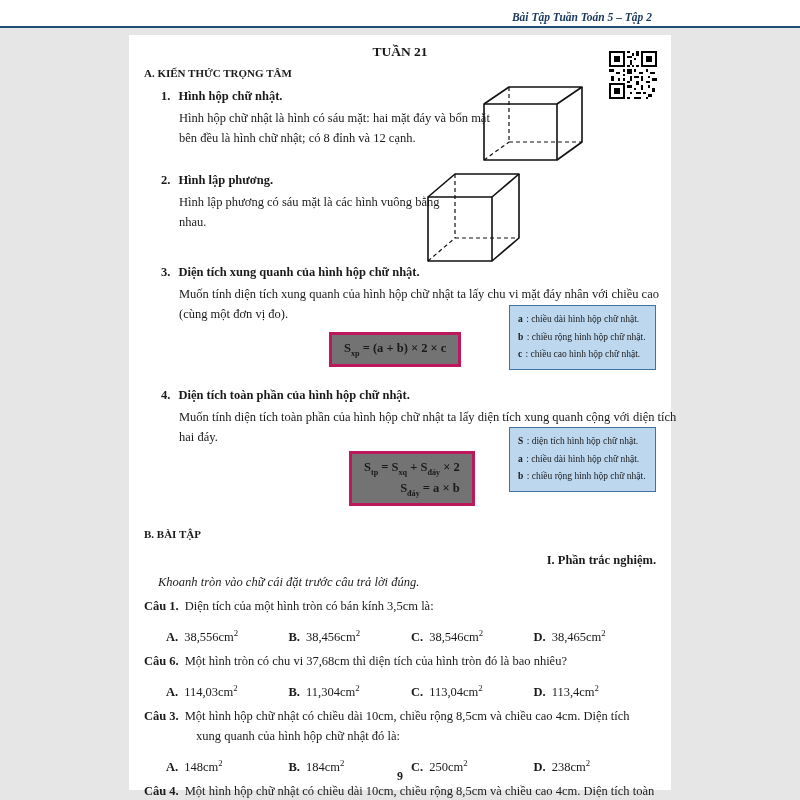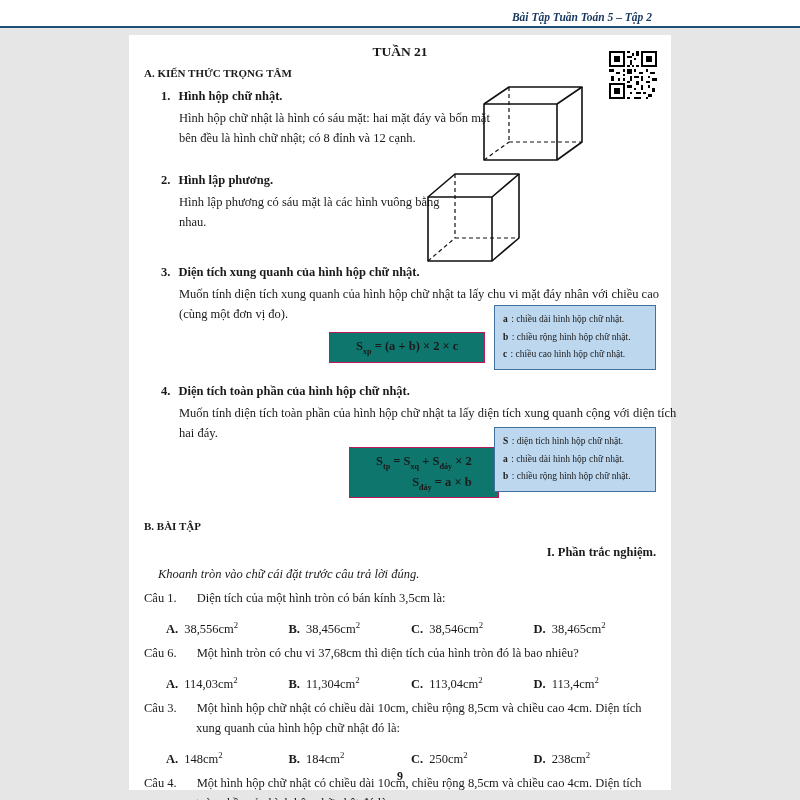--- a/index.html
+++ b/index.html
@@ -28,43 +28,43 @@
   .item-heading { font-weight: bold; margin: 4px 0 2px 17px; }
   .item-heading .num { margin-right: 8px; }
   .item-body { margin-left: 35px; }
   .w1 { width: 318px; }
   .w2 { width: 268px; }
   .w3 { width: 500px; }
   .mt1 { margin-top: 22px; }
   .mt2 { margin-top: 30px; }
   .mt3 { margin-top: 10px; }
   .formula-box {
-    display: inline-block; background: #0f766e; border: 1px solid #be185d;
-    padding: 4px 26px; font-weight: bold; font-size: 12.5px; line-height: 1.5;
+    display: inline-block; background: #737373; border: 3px solid #be185d;
+    padding: 4px 12px; font-weight: bold; font-size: 12.5px; line-height: 1.5;
   }
   .fb1 { margin: 8px 0 8px 185px; }
   .fb2 { margin: 4px 0 10px 205px; text-align: right; }
   sub { font-size: 0.65em; }
   sup { font-size: 0.7em; }
   .legend-box {
-    position: absolute; right: 15px; width: 162px;
+    position: absolute; right: 15px; width: 147px;
     background: #bdd7ee; border: 1px solid #41719c;
     padding: 5px 8px; font-size: 9.5px; line-height: 1.85;
   }
   .legend-1 { top: 270px; }
   .legend-2 { top: 392px; }
   .legend-line b { margin-right: 1px; }
   .figure { position: absolute; }
   .fig-cuboid { left: 352px; top: 48px; }
   .fig-cube { left: 296px; top: 136px; }
   .qr { position: absolute; right: 14px; top: 16px; width: 48px; height: 48px; }
   .sub-heading { font-weight: bold; margin: 6px 0 2px 14px; text-align: right; }
   .instruction { font-style: italic; margin-left: 14px; }
   .question { margin: 4px 0 0 0; padding-left: 52px; text-indent: -52px; }
-  .q-label { font-weight: normal; margin-right: 20px; }
+  .q-label { font-weight: bold; margin-right: 6px; }
   .opts { display: flex; margin: 10px 0 2px 22px; }
   .opt { width: 123px; }
   .opt b { margin-right: 6px; }
   .page-number { position: absolute; bottom: 4px; left: 0; width: 100%; text-align: center; font-weight: bold; font-size: 12px; }
   svg .solid { fill: none; stroke: #111; stroke-width: 1.6; stroke-linejoin: round; }
   svg .hidden-edge { fill: none; stroke: #111; stroke-width: 1.2; stroke-dasharray: 4 3; }
 </style>
 </head>
 <body>
 

